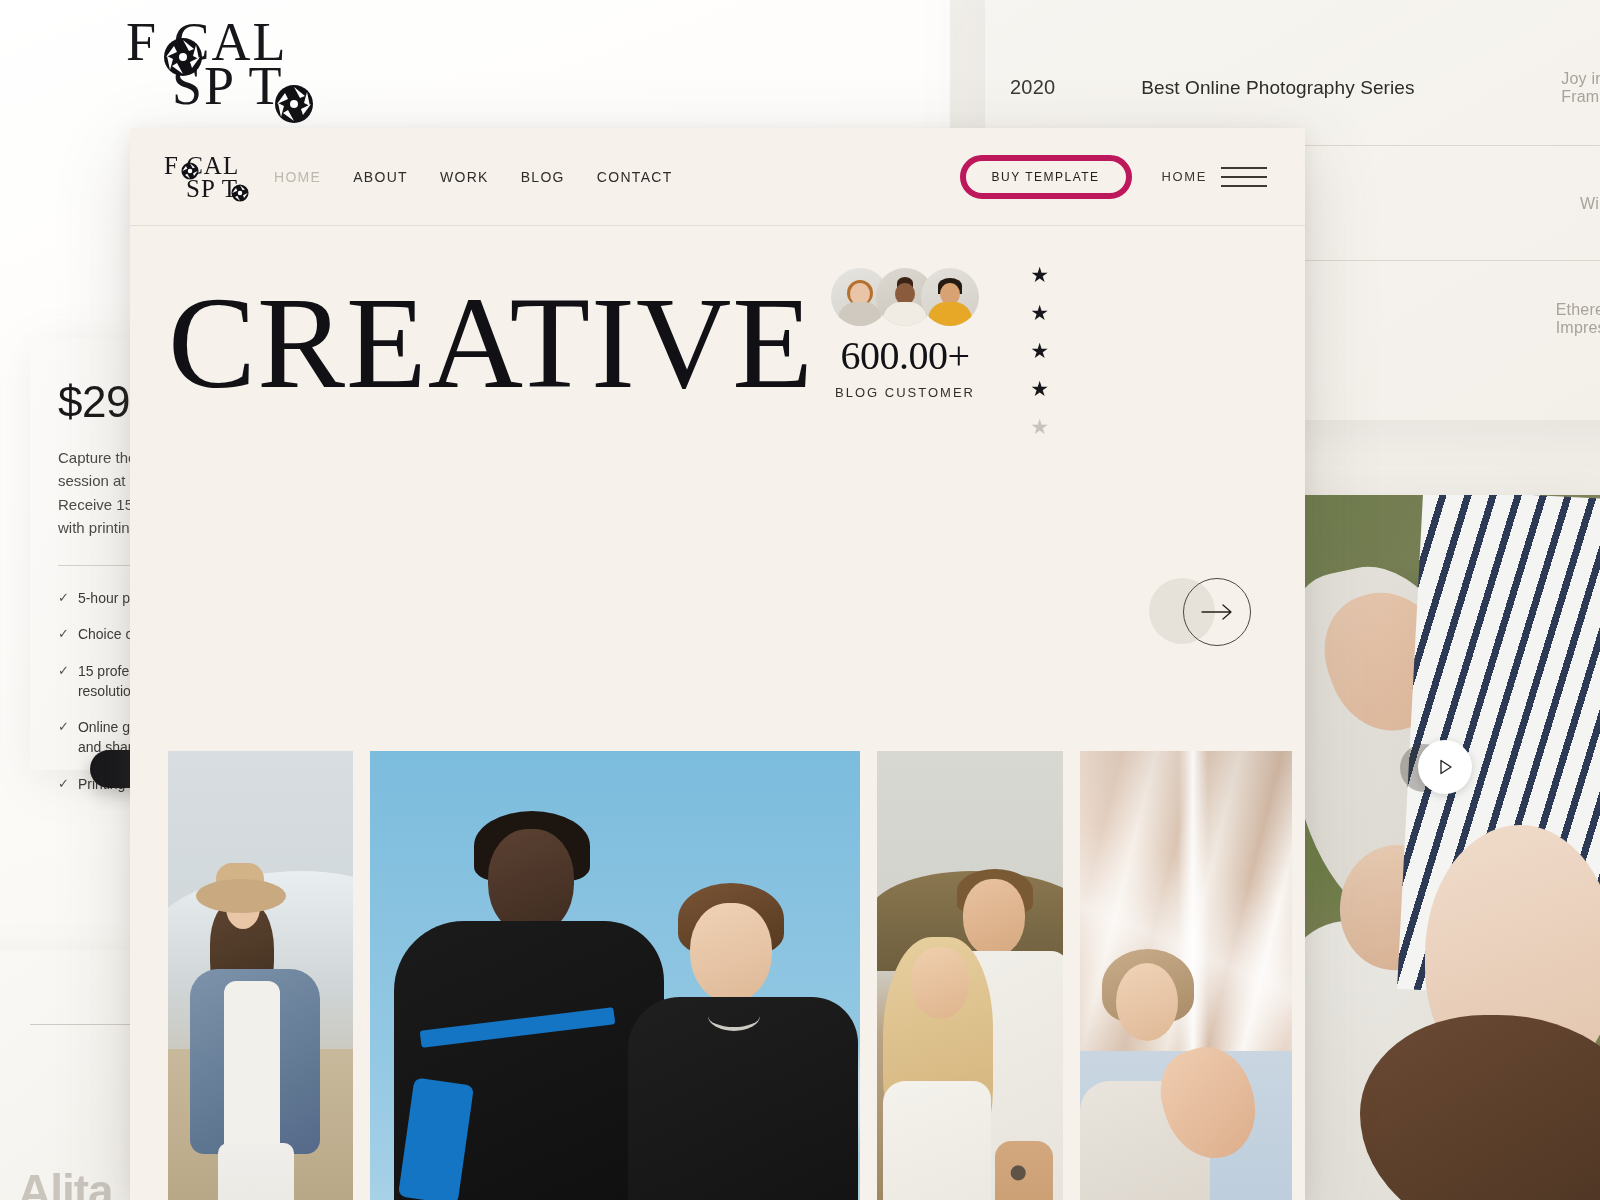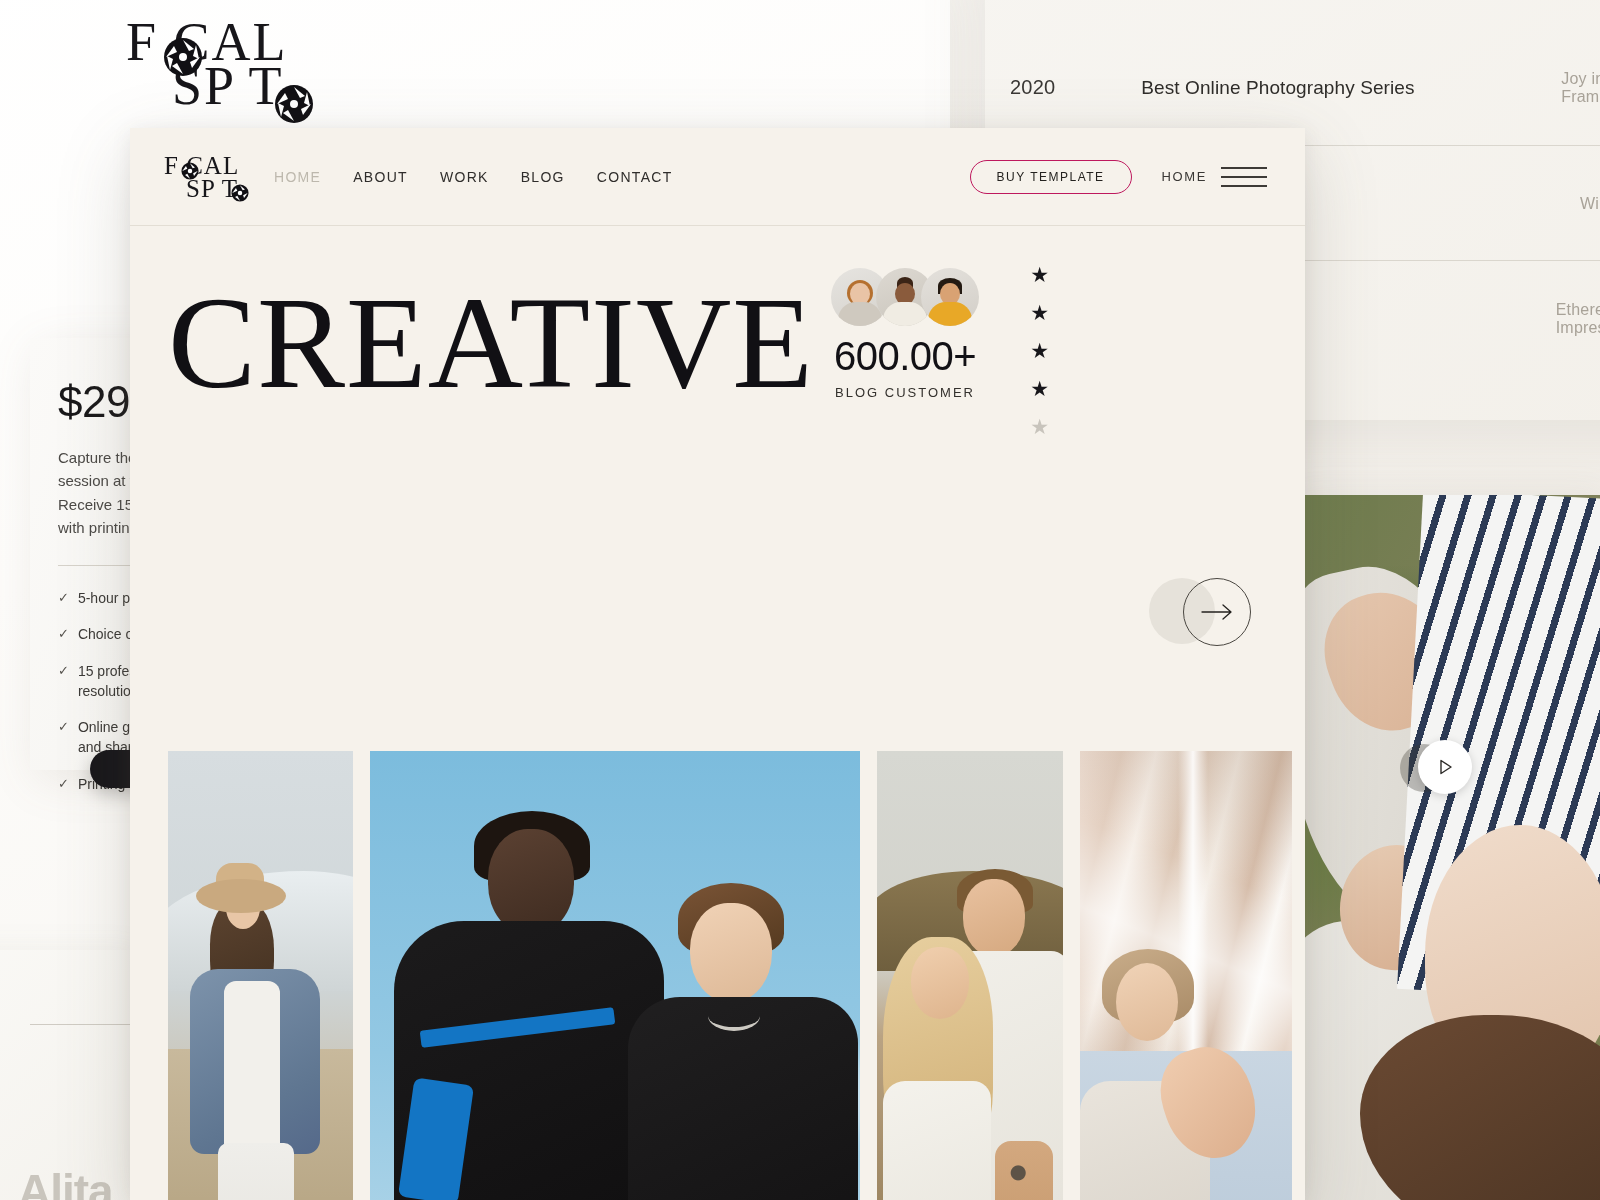--- a/index.html
+++ b/index.html
@@ -162,21 +162,21 @@
   }
   .logo-l1{font-size:25px;}
   .logo-l2{font-size:25px;padding-left:22px;}
   .nav-links{display:flex;gap:32px;margin-left:14px;}
   .nav-link{
     font-size:14px;letter-spacing:1.3px;color:#2f2d2b;cursor:pointer;
   }
   .nav-link.active{color:#bdb8ad;}
   .nav-right{margin-left:auto;display:flex;align-items:center;gap:30px;}
   .buy-btn{
-    border:1px solid #be185d;border-radius:22px;height:32px;padding:0 26px;
+    border:6px solid #be185d;border-radius:22px;height:32px;padding:0 26px;
     display:flex;align-items:center;font-size:12px;letter-spacing:1.5px;color:#24221f;
     cursor:pointer;background:transparent;
   }
   .menu-wrap{display:flex;align-items:center;gap:14px;cursor:pointer;}
   .menu-label{font-size:13px;letter-spacing:1.6px;color:#3a3835;}
   .burger{display:flex;flex-direction:column;gap:7px;align-items:flex-end;}
   .burger i{display:block;height:2px;background:#3d3a36;}
   .burger i:nth-child(1){width:46px;}
   .burger i:nth-child(2){width:46px;}
   .burger i:nth-child(3){width:46px;}
@@ -206,21 +206,21 @@
   .av-head{position:absolute;left:50%;top:26%;width:20px;height:22px;border-radius:50%;transform:translateX(-50%);}
   .av-body{position:absolute;left:50%;bottom:-4px;width:44px;height:28px;border-radius:18px 18px 0 0;transform:translateX(-50%);}
   .av1 .av-head{background:#e9c4a6;} .av1 .av-body{background:#cfc9bf;}
   .av1 .av-hair{position:absolute;left:50%;top:20%;width:26px;height:26px;border-radius:50%;background:#b5702f;transform:translateX(-50%);}
   .av2 .av-head{background:#8a5b3c;} .av2 .av-body{background:#f0ece3;}
   .av2 .av-hair{position:absolute;left:50%;top:16%;width:16px;height:12px;border-radius:50% 50% 0 0;background:#3b2416;transform:translateX(-50%);}
   .av3 .av-head{background:#d9a273;} .av3 .av-body{background:#e8a827;}
   .av3 .av-hair{position:absolute;left:50%;top:18%;width:24px;height:16px;border-radius:50% 50% 0 0;background:#241a12;transform:translateX(-50%);}
 
   .stat-num{
-    font-family:Liberation Sans, sans-serif;
+    font-family:Liberation Serif, serif;
     font-size:40px;color:#121115;letter-spacing:-.5px;line-height:1;font-weight:400;
   }
   .stat-label{margin-top:9px;font-size:13px;letter-spacing:2px;color:#34312d;}
 
   .stars{
     position:absolute;right:256px;top:38px;display:flex;flex-direction:column;gap:17px;
   }
   .star{font-size:21px;line-height:1;color:#17161a;}
   .star.dim{color:#c8c4bc;}
 

